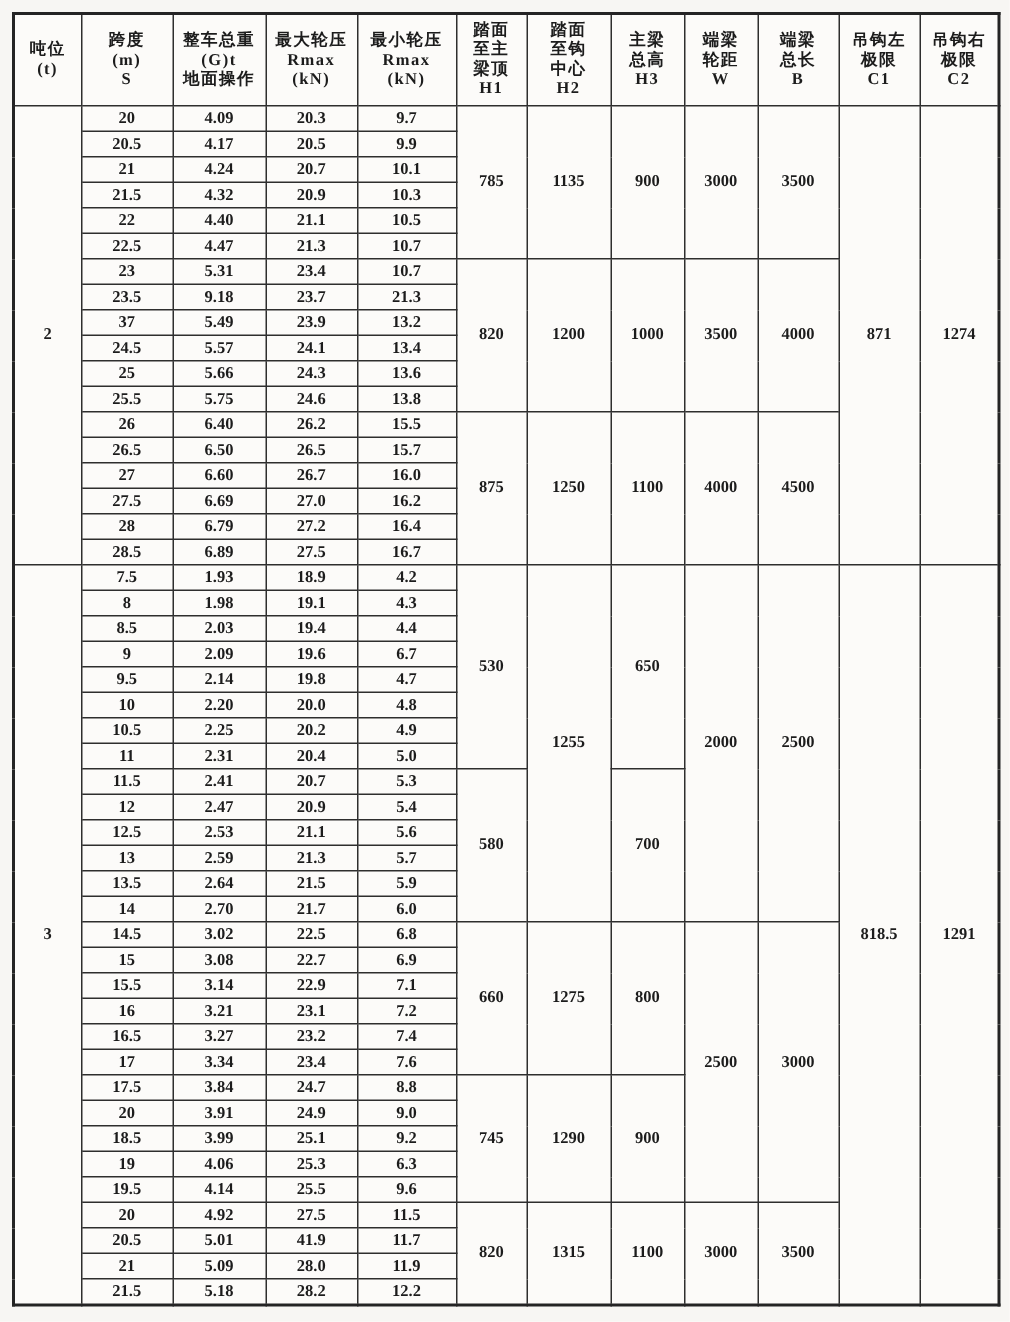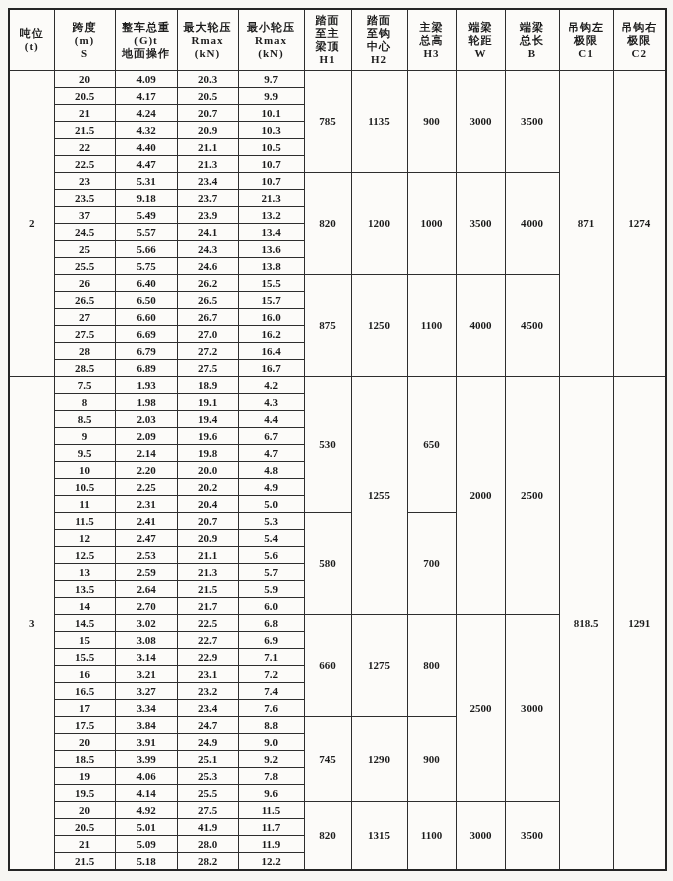--- a/index.html
+++ b/index.html
@@ -422,21 +422,21 @@
         <tr>
           <td>18.5</td>
           <td>3.99</td>
           <td>25.1</td>
           <td>9.2</td>
         </tr>
         <tr>
           <td>19</td>
           <td>4.06</td>
           <td>25.3</td>
-          <td>7.8</td>
+          <td>6.3</td>
         </tr>
         <tr>
           <td>19.5</td>
           <td>4.14</td>
           <td>25.5</td>
           <td>9.6</td>
         </tr>
         <tr>
           <td>20</td>
           <td>4.92</td>

